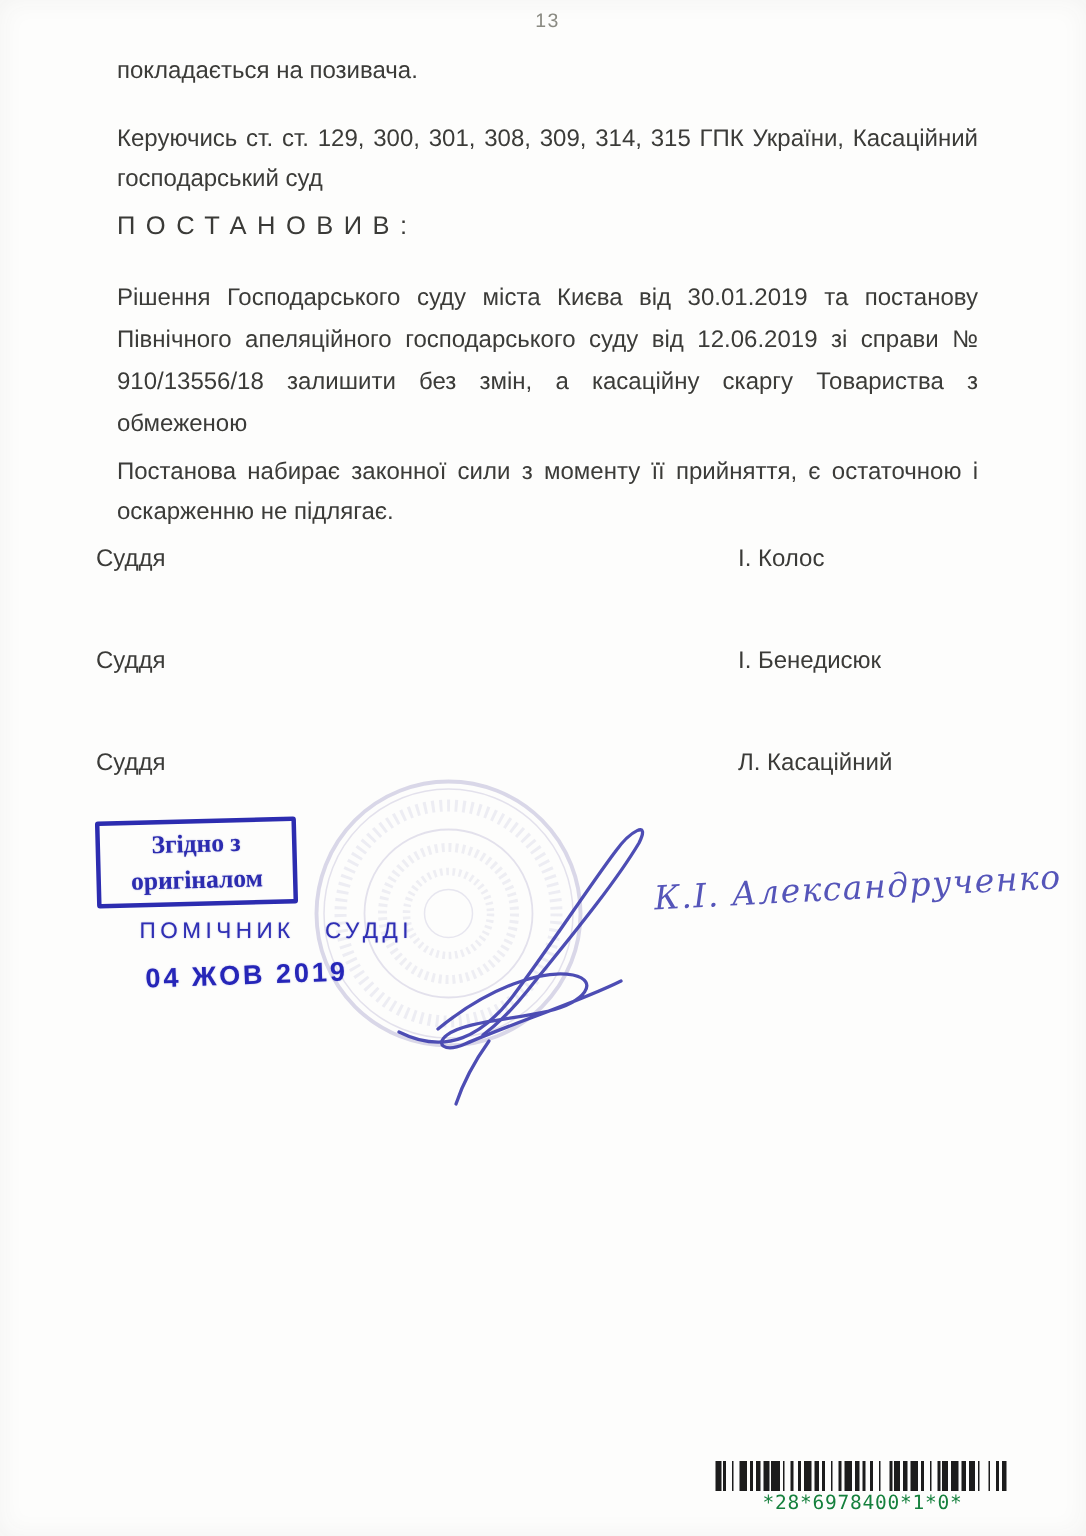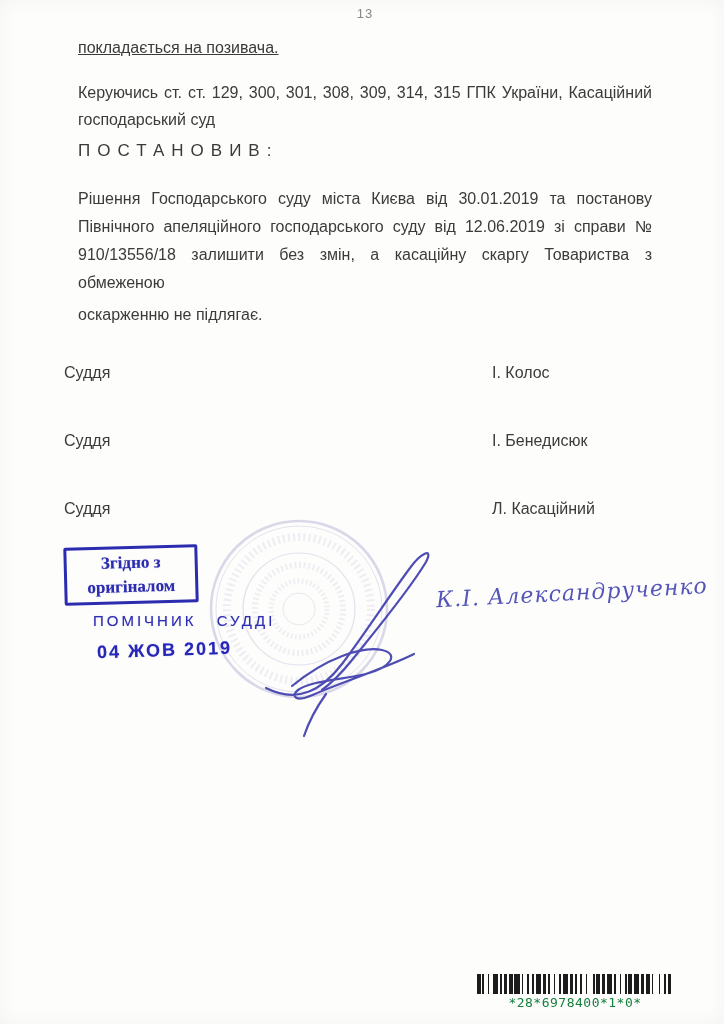--- a/index.html
+++ b/index.html
@@ -16,21 +16,21 @@
   .pagenum{
     position:absolute;top:6px;left:78px;width:574px;
     text-align:center;font-size:13px;color:#8a8a82;letter-spacing:1px;
   }
   .para{
     position:absolute;left:78px;width:574px;
     font-size:16px;line-height:27px;
   }
   .para .jl{text-align:justify;text-align-last:justify;}
   .para .ll{text-align:left;}
-  .p-intro{top:34px;text-decoration:underline;}
+  .p-intro{top:34px;}
   .p-guided{top:79px;}
   .p-decision{top:185px;line-height:28px;}
   .p-force{top:301px;}
   .heading{
     position:absolute;left:78px;top:141px;
     font-size:17px;letter-spacing:7px;color:#3a3a37;
   }
   .judge-row{
     position:absolute;left:64px;width:574px;height:22px;
     font-size:16px;
@@ -103,20 +103,21 @@
 
   <div class="heading">ПОСТАНОВИВ:</div>
 
   <div class="para p-decision">
       <div class="jl">Рішення Господарського суду міста Києва від 30.01.2019 та постанову</div>
       <div class="jl">Північного апеляційного господарського суду від 12.06.2019 зі справи №</div>
       <div class="jl">910/13556/18 залишити без змін, а касаційну скаргу Товариства з обмеженою</div>
     </div>
 
   <div class="para p-force">
+      <div class="jl">Постанова набирає законної сили з моменту її прийняття, є остаточною і</div>
       <div class="ll">оскарженню не підлягає.</div>
     </div>
 
   <div class="judge-row jr0">
     <span>Суддя</span>
     <span class="name">І. Колос</span>
   </div>
   <div class="judge-row jr1">
     <span>Суддя</span>
     <span class="name">І. Бенедисюк</span>

